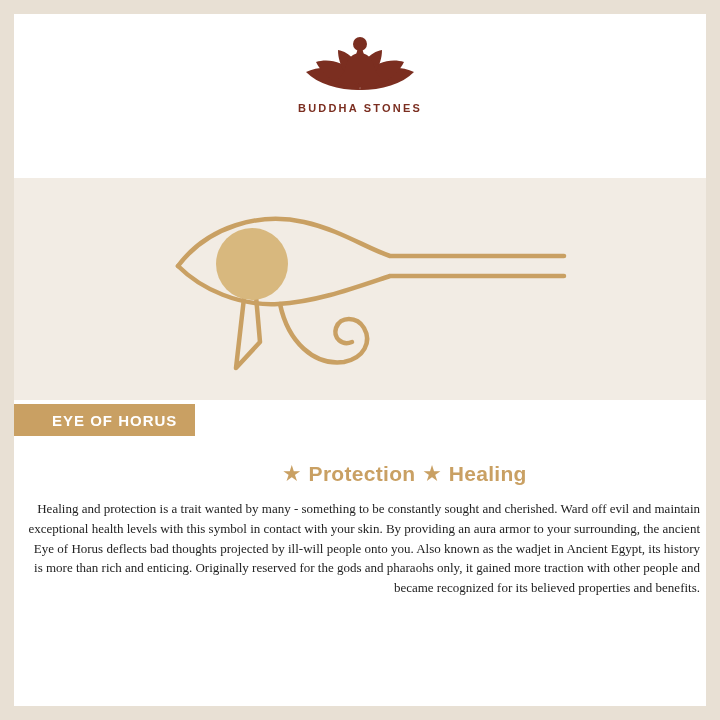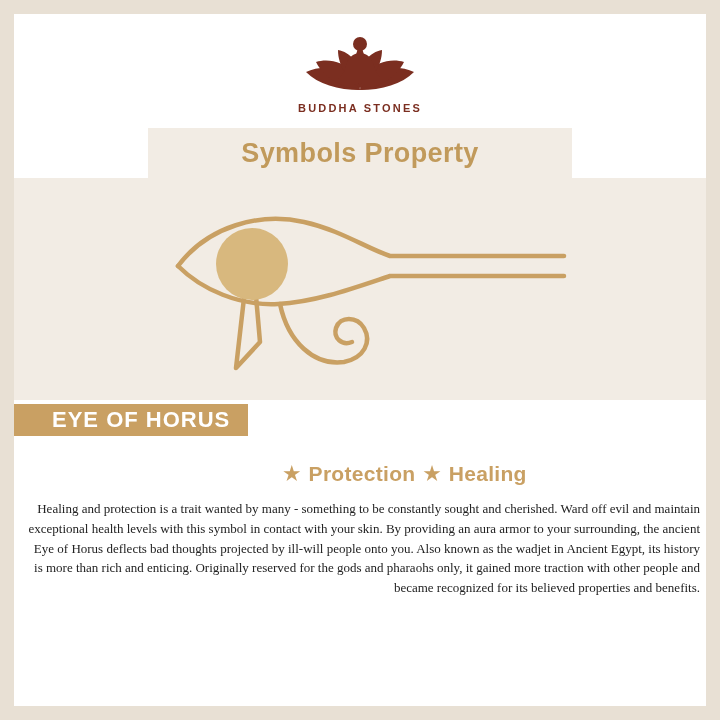--- a/index.html
+++ b/index.html
@@ -119,21 +119,21 @@
     position: absolute;
     left: 14px; top: 404px;
     height: 32px;
     padding: 0 18px 0 38px;
     background: #c9a063;
     display: flex;
     align-items: center;
   }
   .label-tab .label-text {
     color: #ffffff;
-    font-size: 22px;
+    font-size: 15px;
     font-weight: 700;
     letter-spacing: 1px;
   }
 
   
   .keywords {
     position: absolute;
     left: 0; top: 462px;
     width: 720px;
     text-align: center;
@@ -190,23 +190,20 @@
       </g>
       <g fill="#7b2e20">
 
         <circle cx="80" cy="22" r="7"></circle>
         <path d="M80 31 C73 31 68 36 66 44 C64 50 62 54 58 57 L58 61 L102 61 L102 57 C98 54 96 50 94 44 C92 36 87 31 80 31 Z"></path>
       </g>
     </svg>
     <div class="brand-name">BUDDHA STONES</div>
   </div>
 
-  <div class="title-bar">
-    <span class="title-text">Symbols Property</span>
-  </div>
 
   <div class="eye-panel">
     <svg class="eye-svg" width="420" height="200" viewBox="0 0 420 200">
       <g fill="none" stroke="#c9a063" stroke-width="4.5" stroke-linecap="round" stroke-linejoin="round">
 
         <path d="M14 74 C44 34 96 20 140 30 C176 38 202 56 226 64 L400 64"></path>
 
         <path d="M14 74 C38 98 76 114 114 112 C152 110 190 96 226 84 L400 84"></path>
 
         <path d="M80 106 L72 176 L96 150 L92 104"></path>

